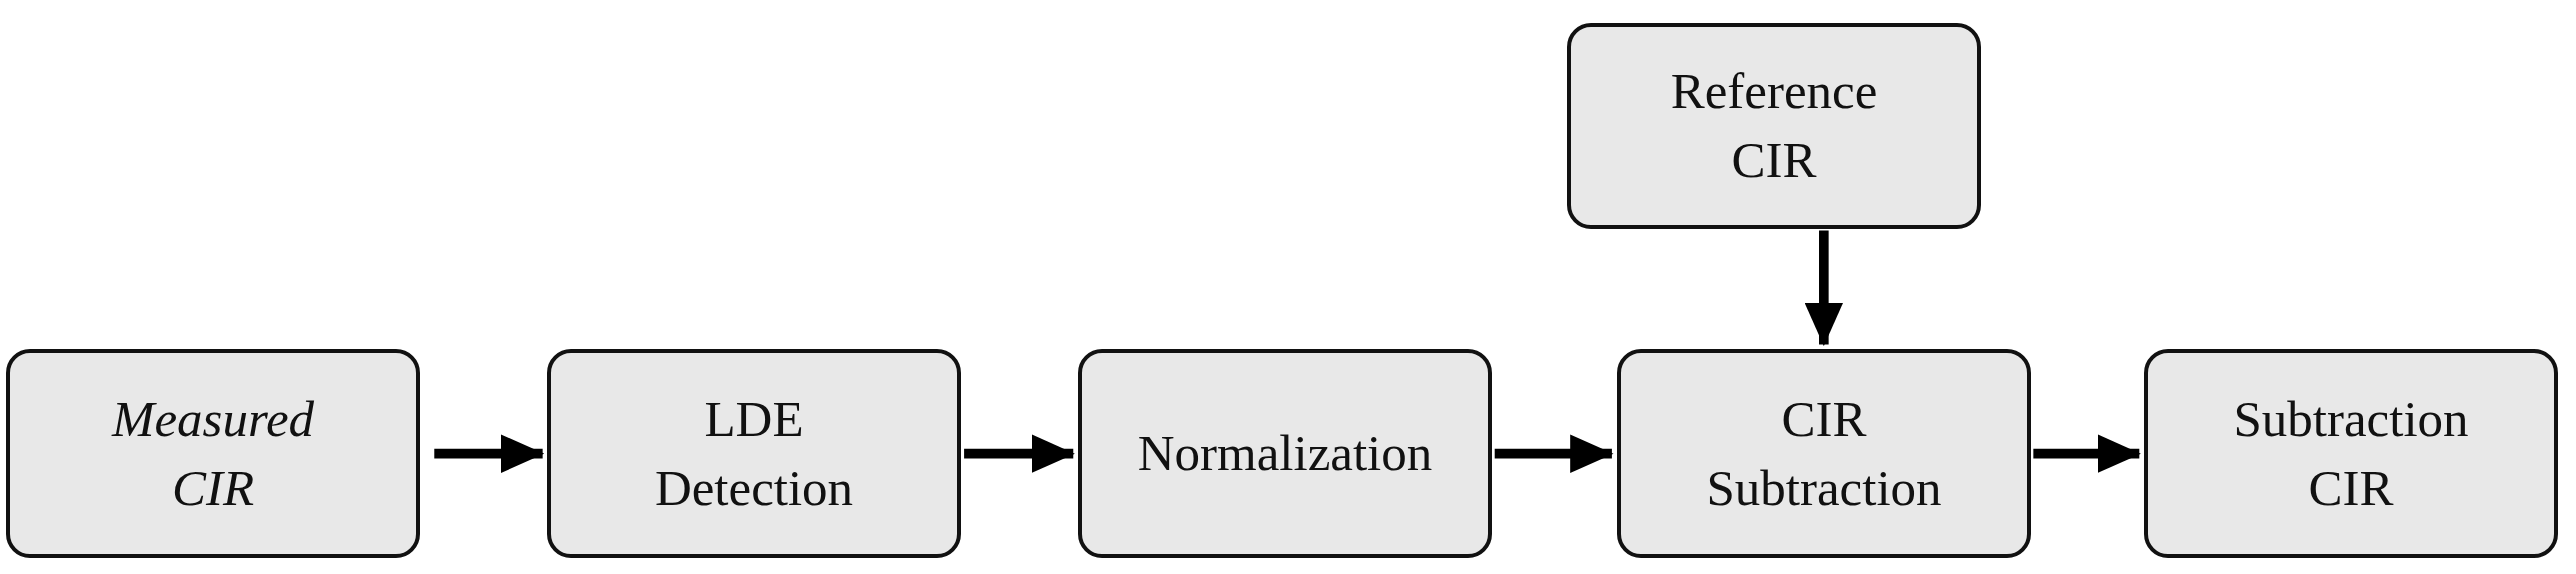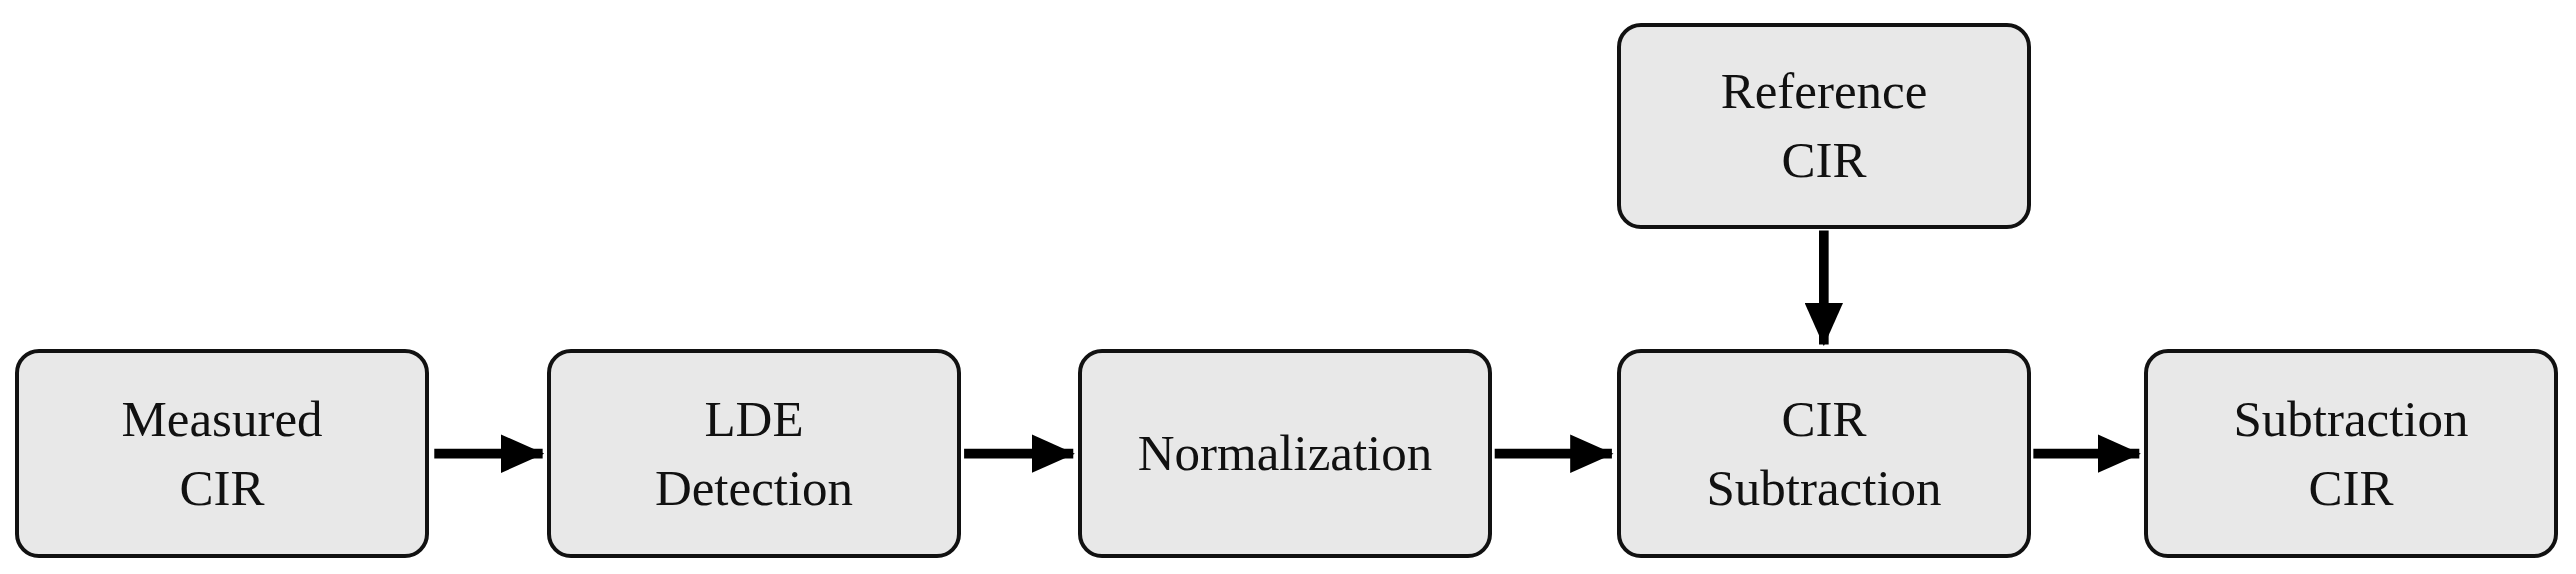--- a/index.html
+++ b/index.html
@@ -37,28 +37,28 @@
     align-items: center;
     justify-content: center;
     text-align: center;
     white-space: pre-line;
     font-size: 51px;
     line-height: 1.35;
     color: #111111;
   }
   
   .node-row { top: 349px; width: 414px; height: 209px; }
-  #node-measured-cir   { left: 15px;   }
+  #node-measured-cir   { left: 6px; font-style: italic;   }
   #node-lde-detection  { left: 547px;  }
   #node-normalization  { left: 1078px; }
   #node-cir-subtraction{ left: 1617px; }
   #node-subtracted-cir { left: 2144px; }
   
   #node-reference-cir {
-    left: 1617px;
+    left: 1567px;
     top: 22.5px;
     width: 414px;
     height: 206px;
   }
 </style>
 </head>
 <body>
 
 <div id="stage">
 

